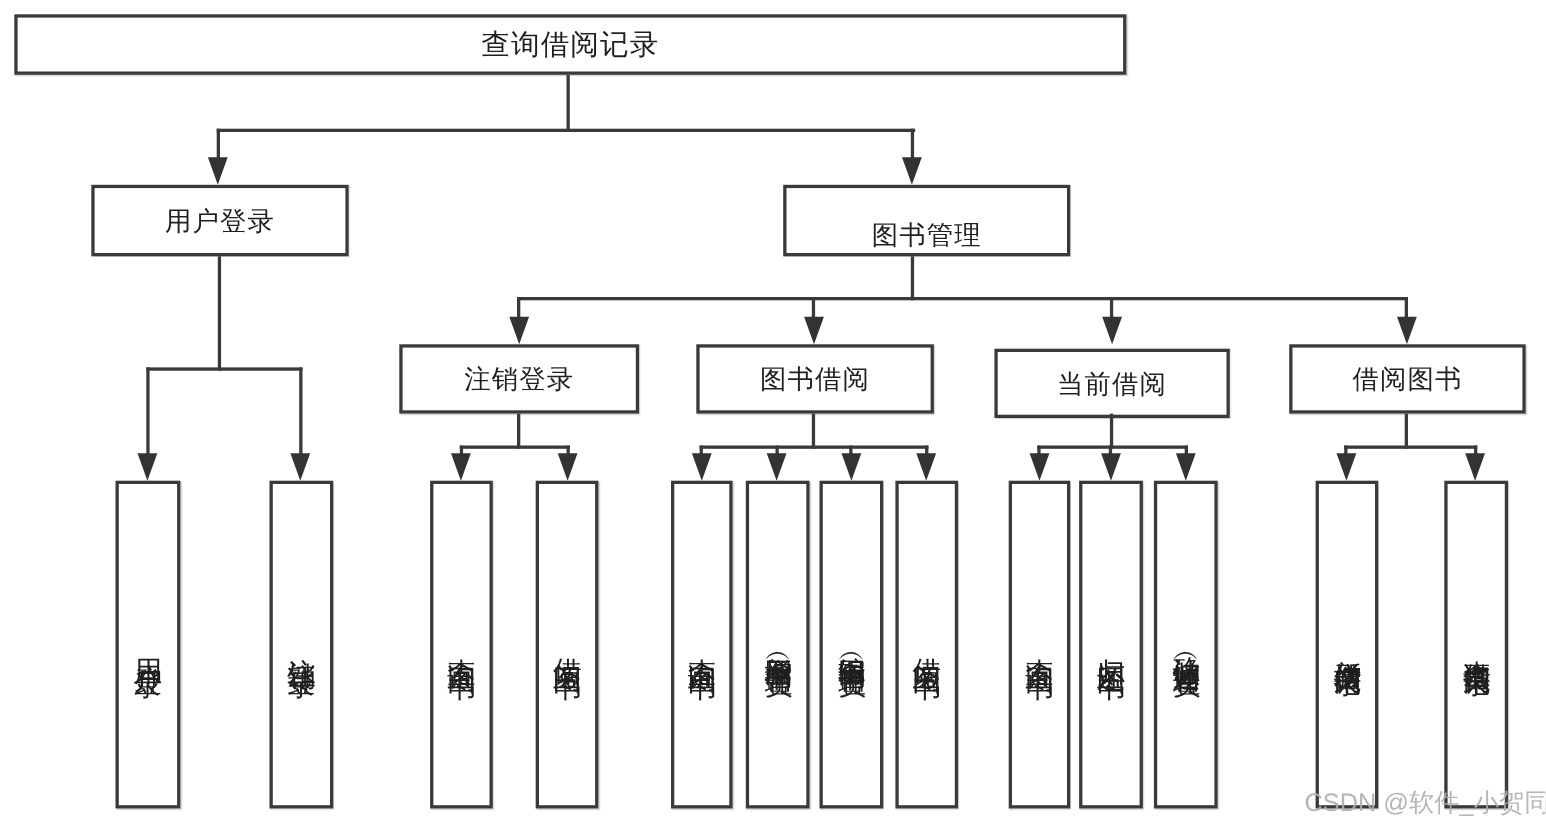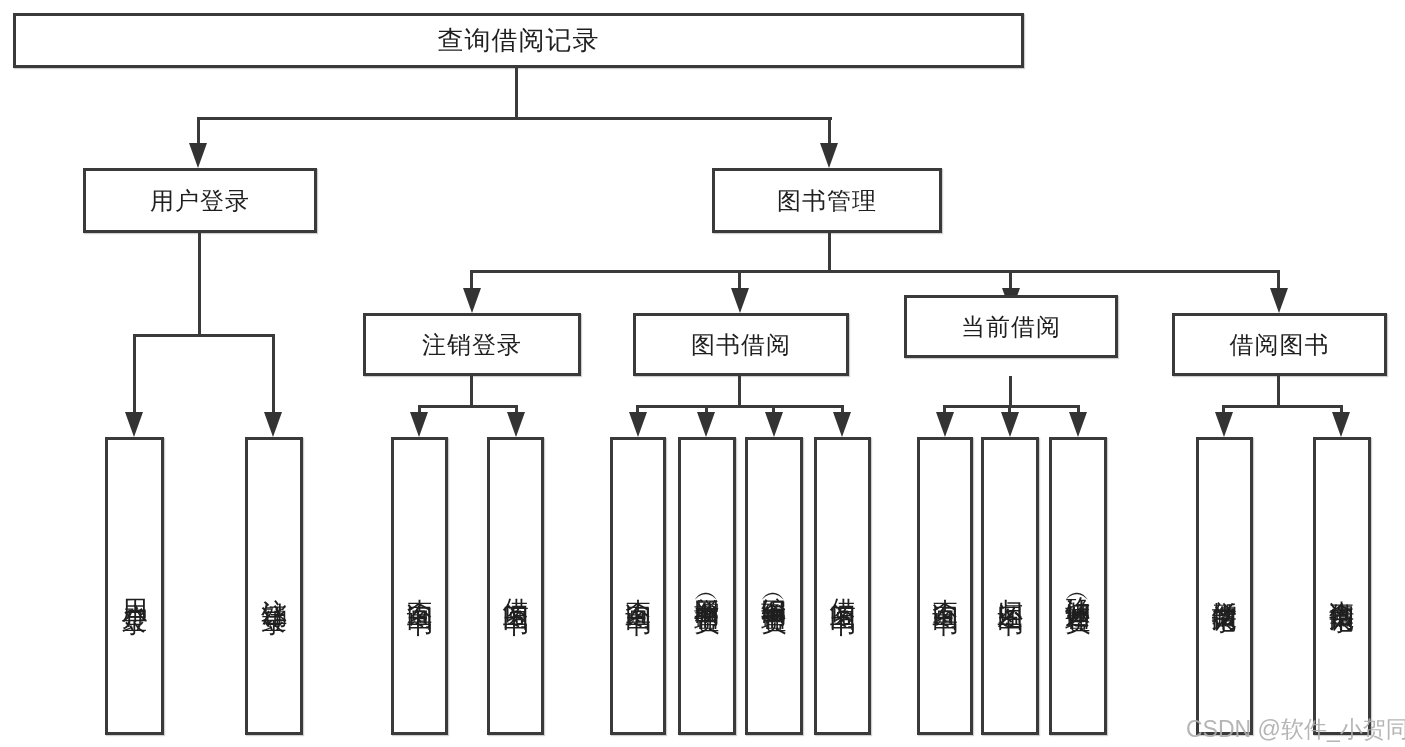--- a/index.html
+++ b/index.html
@@ -63,21 +63,21 @@
   <div class="vline" style="left:515px;top:68px;height:51px;"></div>
   <div class="hline" style="left:197px;top:117px;width:635px;"></div>
   <div class="vline" style="left:197px;top:117px;height:28px;"></div>
   <div class="arrowhead" style="left:189px;top:143px;"></div>
   <div class="vline" style="left:828px;top:117px;height:28px;"></div>
   <div class="arrowhead" style="left:820px;top:143px;"></div>
 
   <div class="box" style="left:83px;top:168px;width:234px;height:65px;">
     <span class="hlabel">用户登录</span>
   </div>
-  <div class="box" style="left:712px;top:168px;width:230px;height:65px;">
+  <div class="box" style="left:712px;top:168px;width:261px;height:65px;align-items:flex-end;">
     <span class="hlabel">图书管理</span>
   </div>
 
   <div class="vline" style="left:198px;top:233px;height:104px;"></div>
   <div class="hline" style="left:133px;top:334px;width:142px;"></div>
   <div class="vline" style="left:133px;top:334px;height:80px;"></div>
   <div class="arrowhead" style="left:125px;top:412px;"></div>
   <div class="vline" style="left:272px;top:334px;height:80px;"></div>
   <div class="arrowhead" style="left:264px;top:412px;"></div>
 
@@ -91,21 +91,21 @@
   <div class="arrowhead" style="left:1002px;top:288px;"></div>
   <div class="vline" style="left:1277px;top:270px;height:20px;"></div>
   <div class="arrowhead" style="left:1270px;top:288px;"></div>
 
   <div class="box" style="left:363px;top:313px;width:218px;height:63px;">
     <span class="hlabel">注销登录</span>
   </div>
   <div class="box" style="left:633px;top:313px;width:216px;height:63px;">
     <span class="hlabel">图书借阅</span>
   </div>
-  <div class="box" style="left:904px;top:295px;width:214px;height:63px;">
+  <div class="box" style="left:904px;top:317px;width:214px;height:63px;">
     <span class="hlabel">当前借阅</span>
   </div>
   <div class="box" style="left:1172px;top:313px;width:215px;height:63px;">
     <span class="hlabel">借阅图书</span>
   </div>
 
   <div class="vline" style="left:470px;top:376px;height:32px;"></div>
   <div class="hline" style="left:418px;top:405px;width:100px;"></div>
   <div class="vline" style="left:418px;top:405px;height:10px;"></div>
   <div class="arrowhead" style="left:410px;top:412px;"></div>

